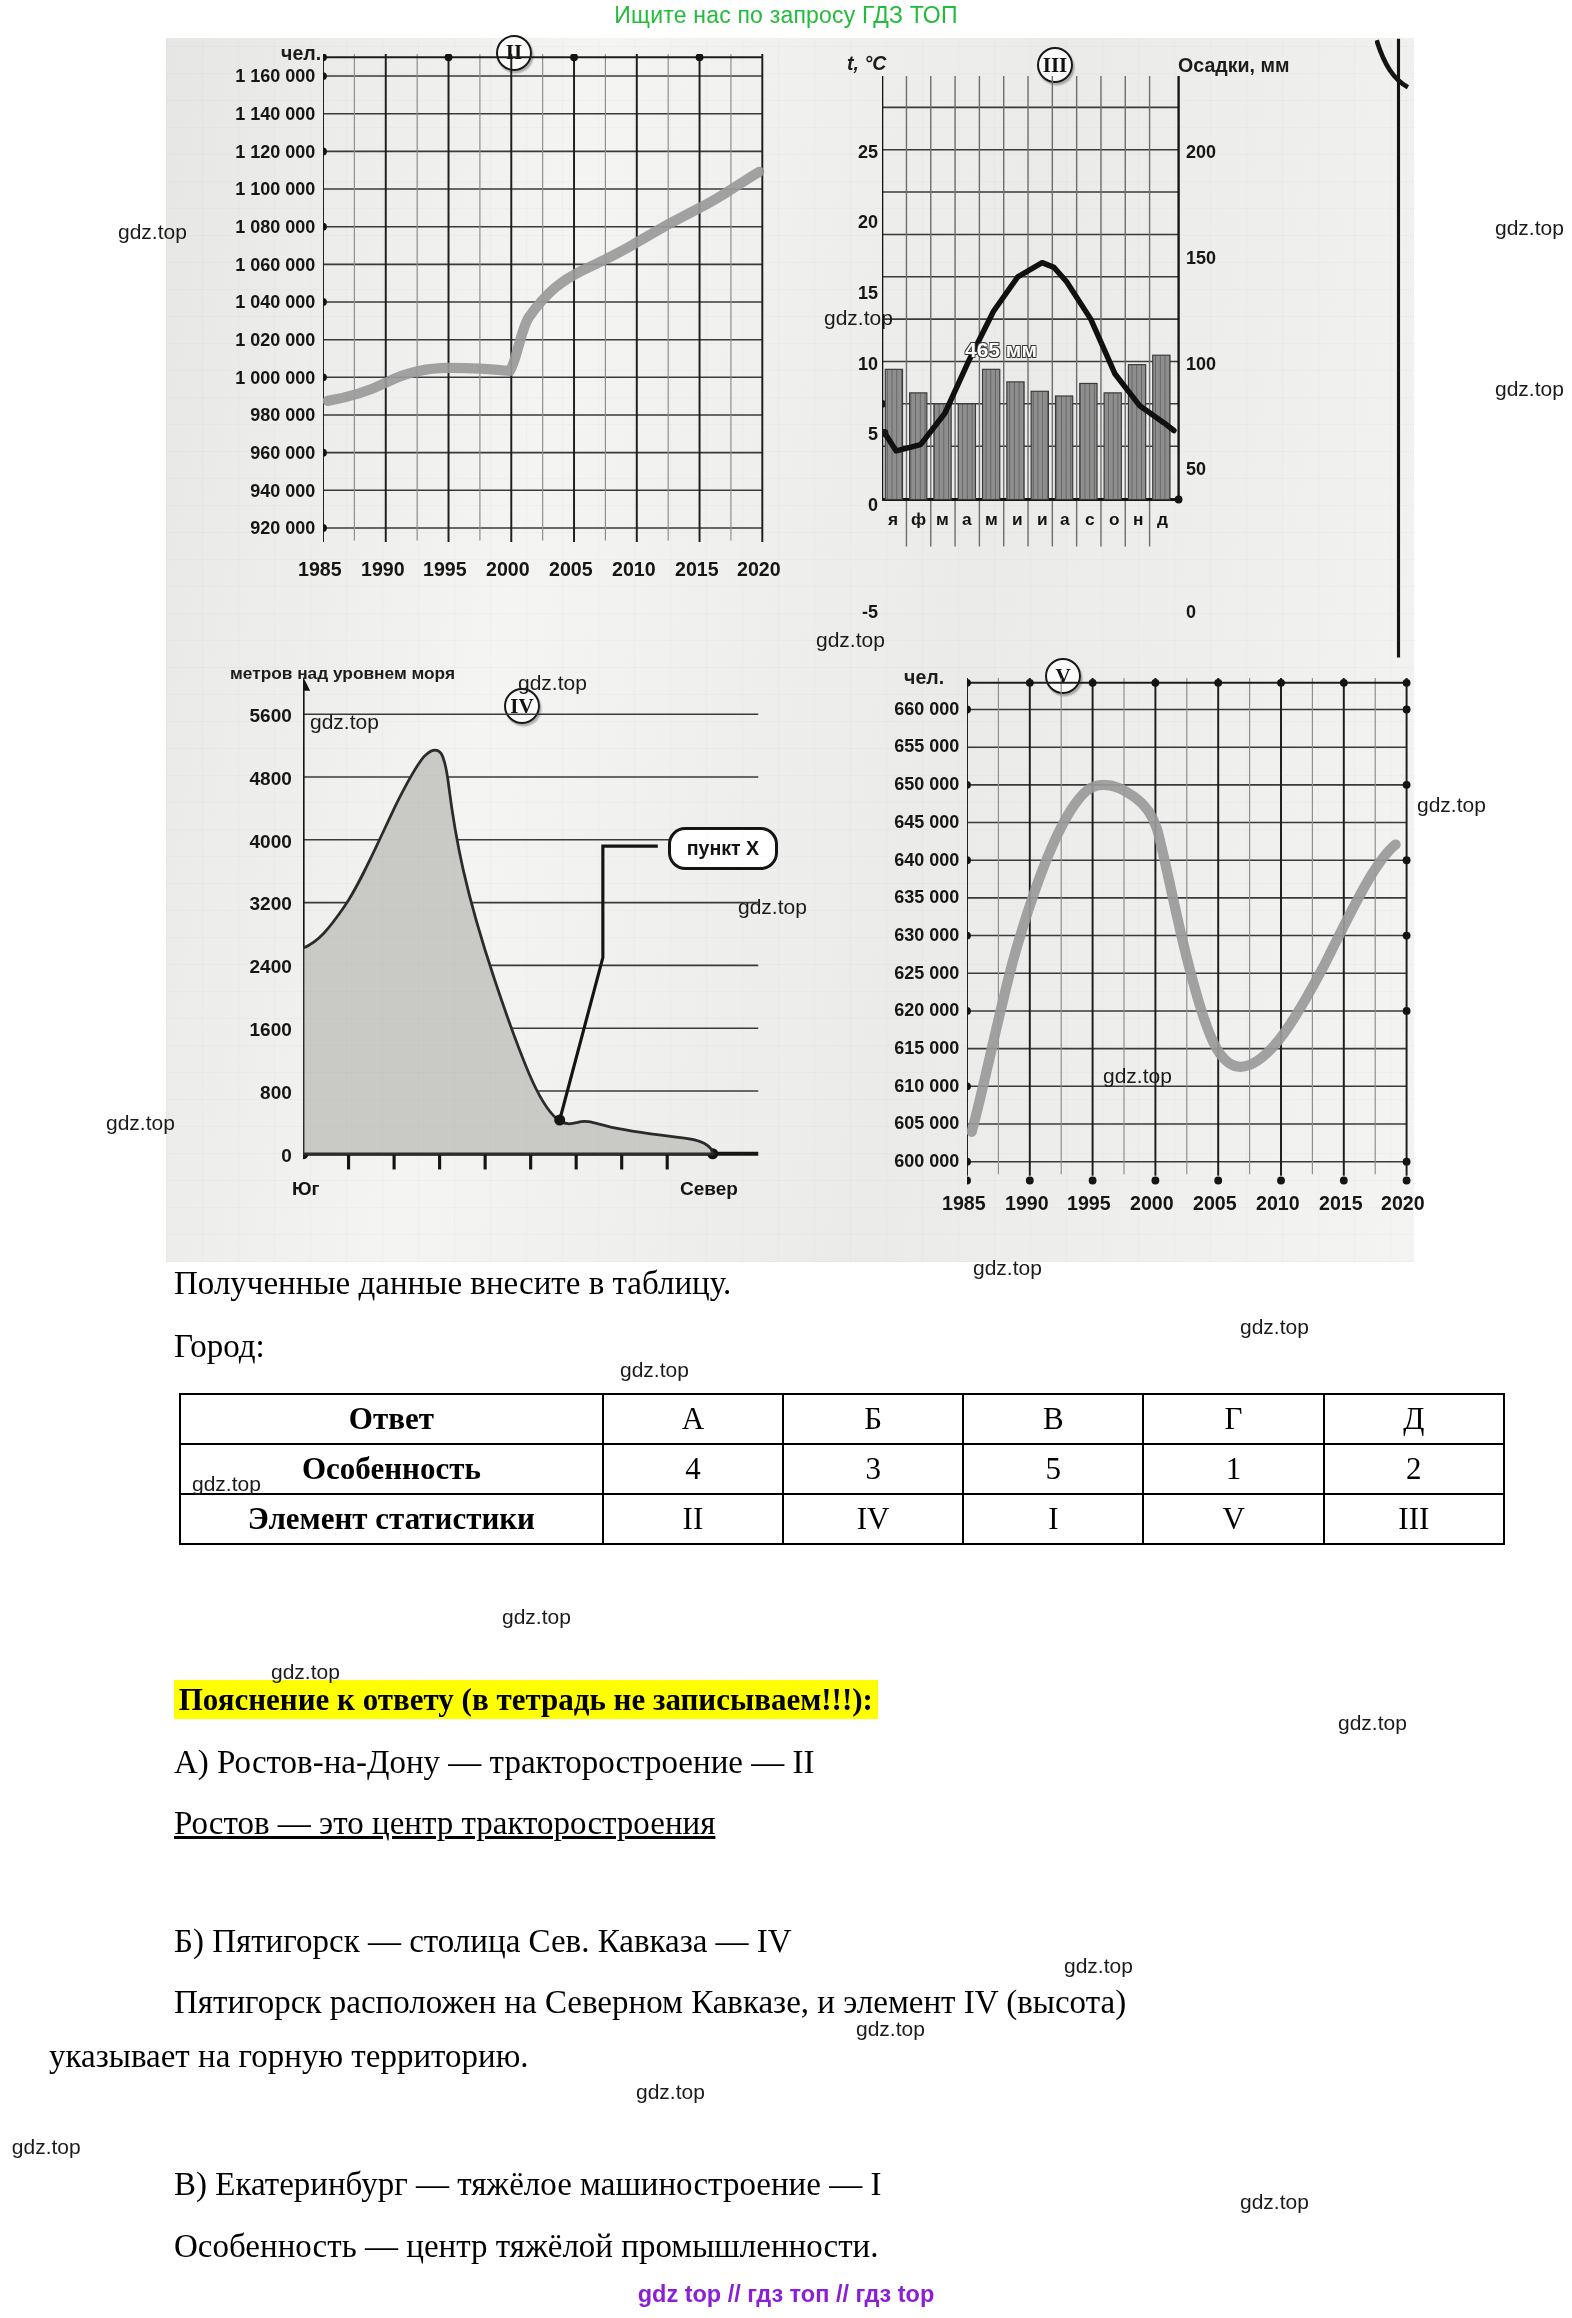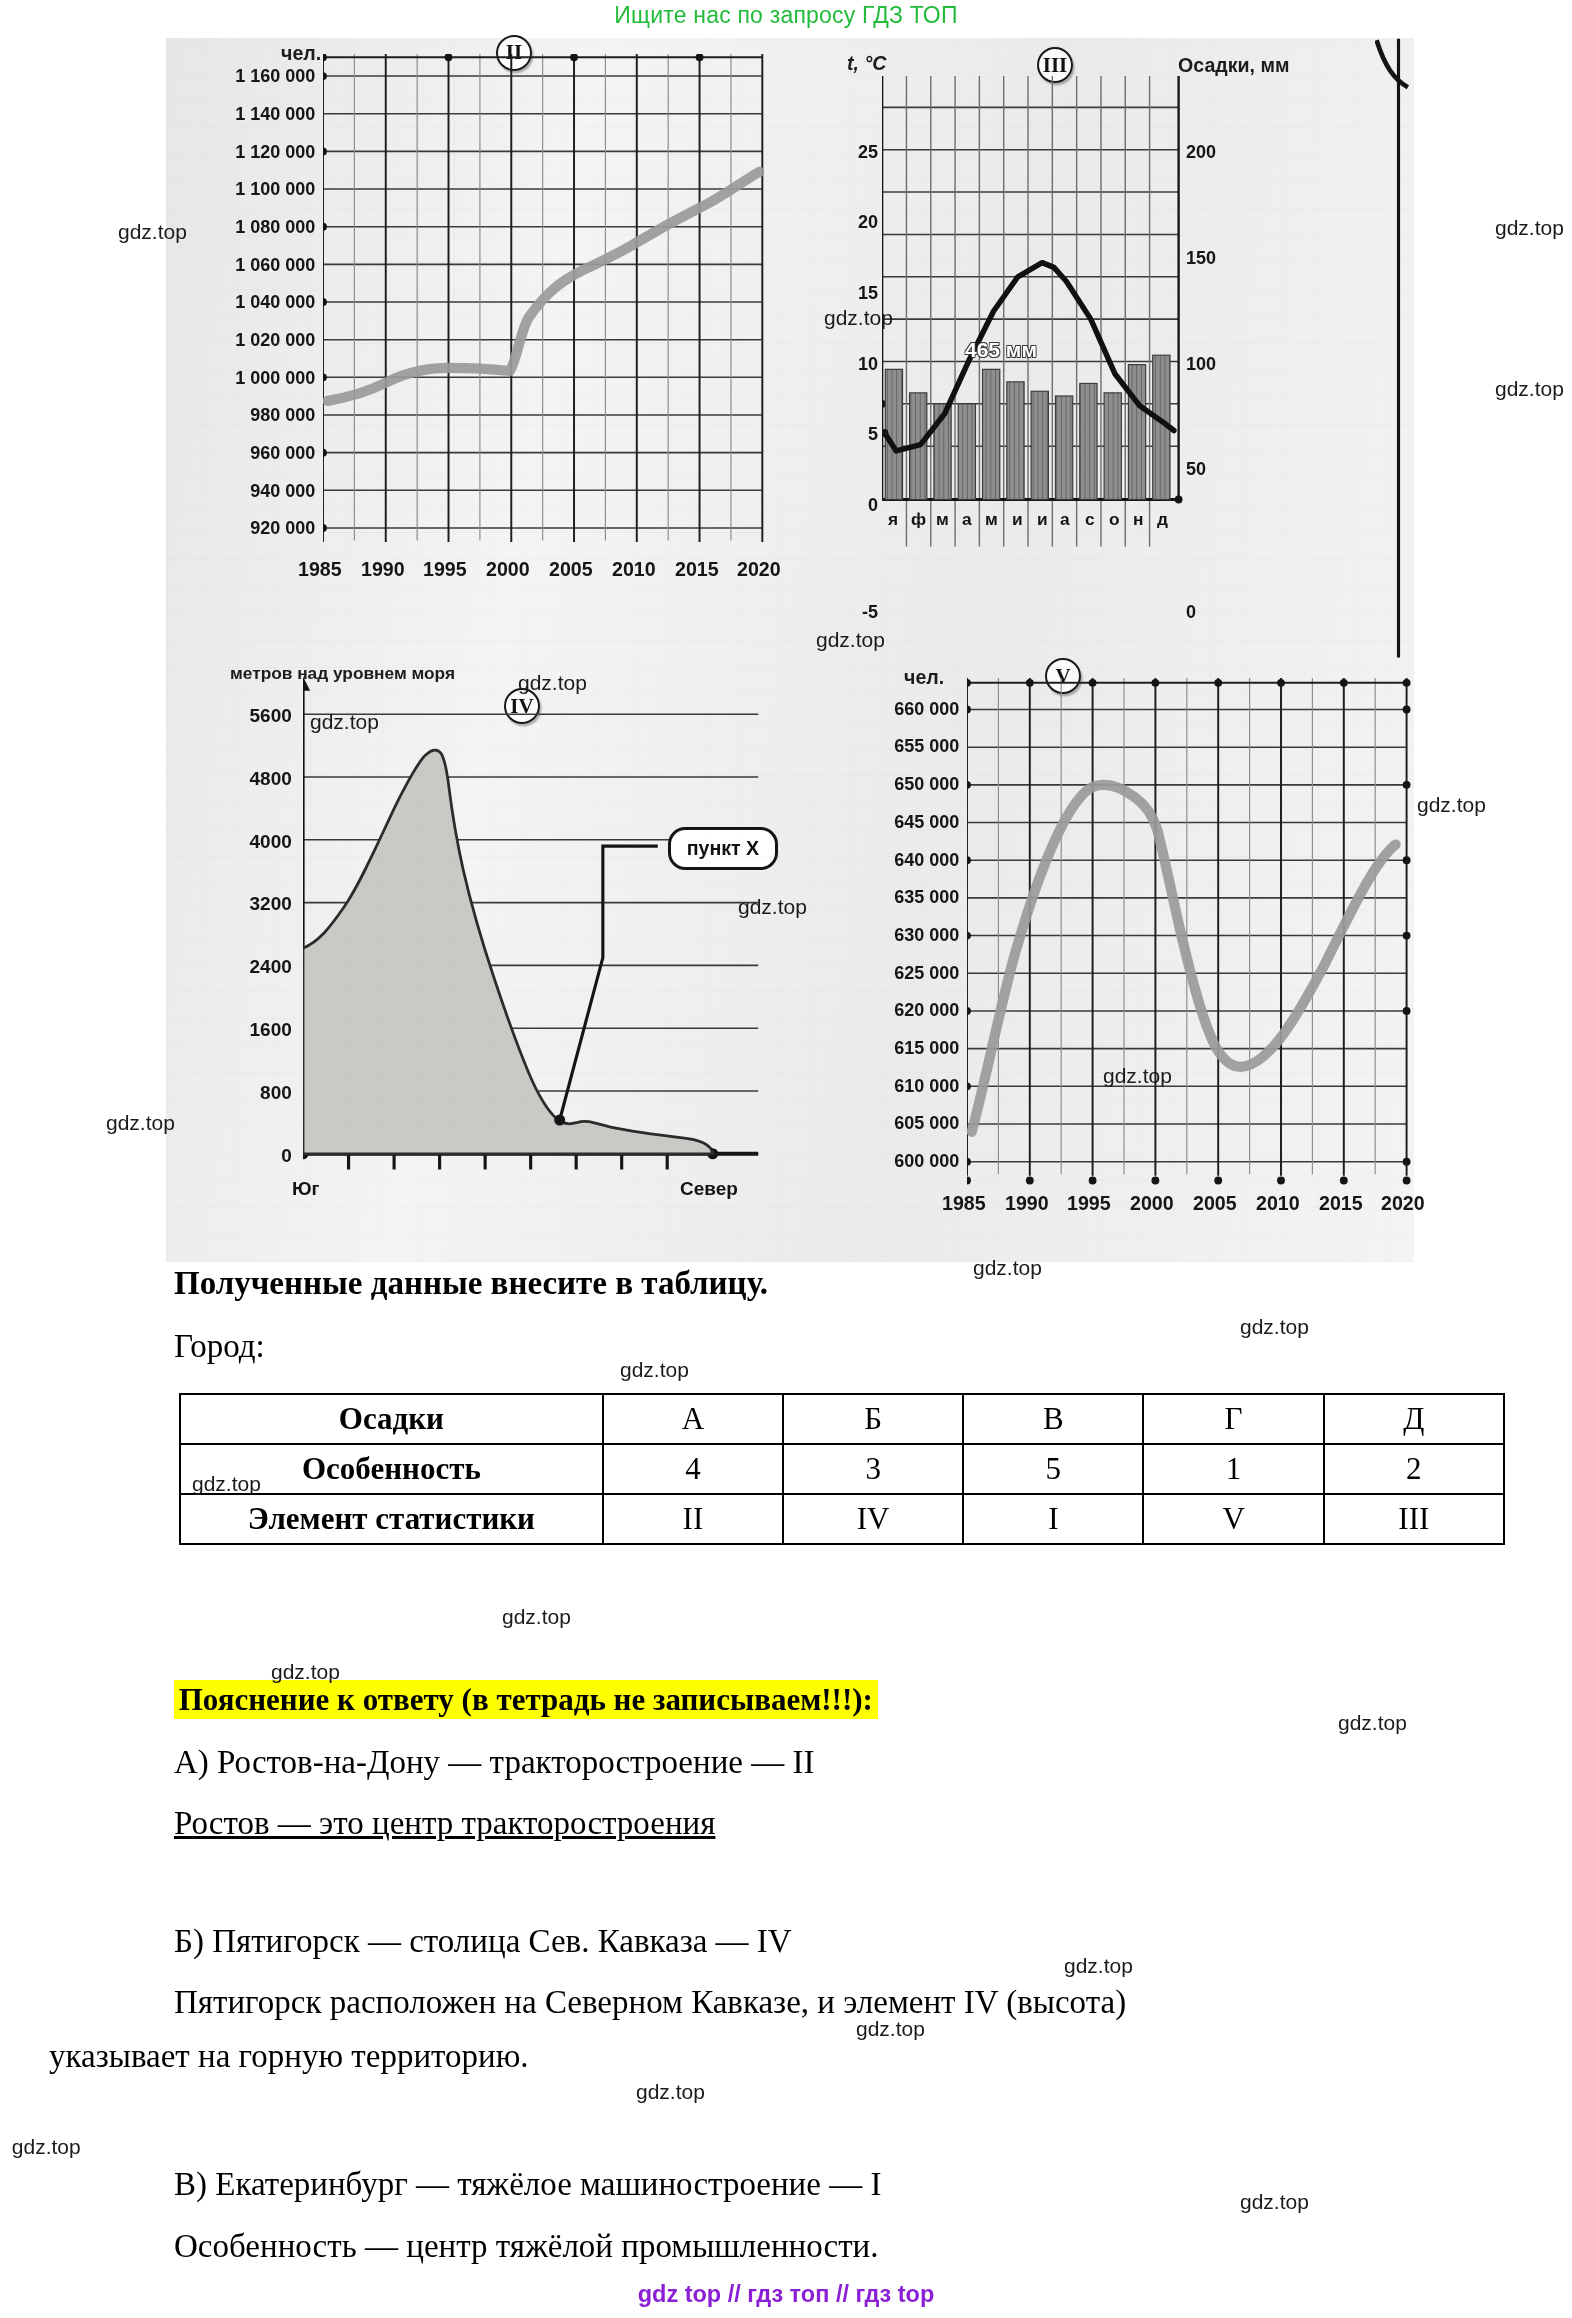--- a/index.html
+++ b/index.html
@@ -108,21 +108,21 @@
     white-space:nowrap;
   }
 
   
   .txt {
     position: absolute;
     font-family: "Liberation Serif", serif;
     color: #000;
     white-space: nowrap;
   }
-  .bold { font-weight: 700; }
+  .bold { font-weight: 400; }
   .hl { background: #ffff00; font-weight: 700; }
 
   
   .ans-table {
     position: absolute;
     left: 179px; top: 1393px;
     width: 1326px;
     border-collapse: collapse;
     font-family: "Liberation Serif", serif;
   }
@@ -520,21 +520,21 @@
     </div>
 
   </div>
 
   <div class="txt bold" style="left:174px; top:1265px; font-size:33px;">Полученные данные внесите в таблицу.</div>
   <div class="txt" style="left:174px; top:1328px; font-size:33px;">Город:</div>
 
   <table class="ans-table">
     <tbody>
       <tr>
-        <td class="rowhead">Осадки</td>
+        <td class="rowhead">Ответ</td>
         <td class="valcell">А</td>
         <td class="valcell">Б</td>
         <td class="valcell">В</td>
         <td class="valcell">Г</td>
         <td class="valcell">Д</td>
       </tr>
       <tr>
         <td class="rowhead">Особенность</td>
         <td class="valcell">4</td>
         <td class="valcell">3</td>

